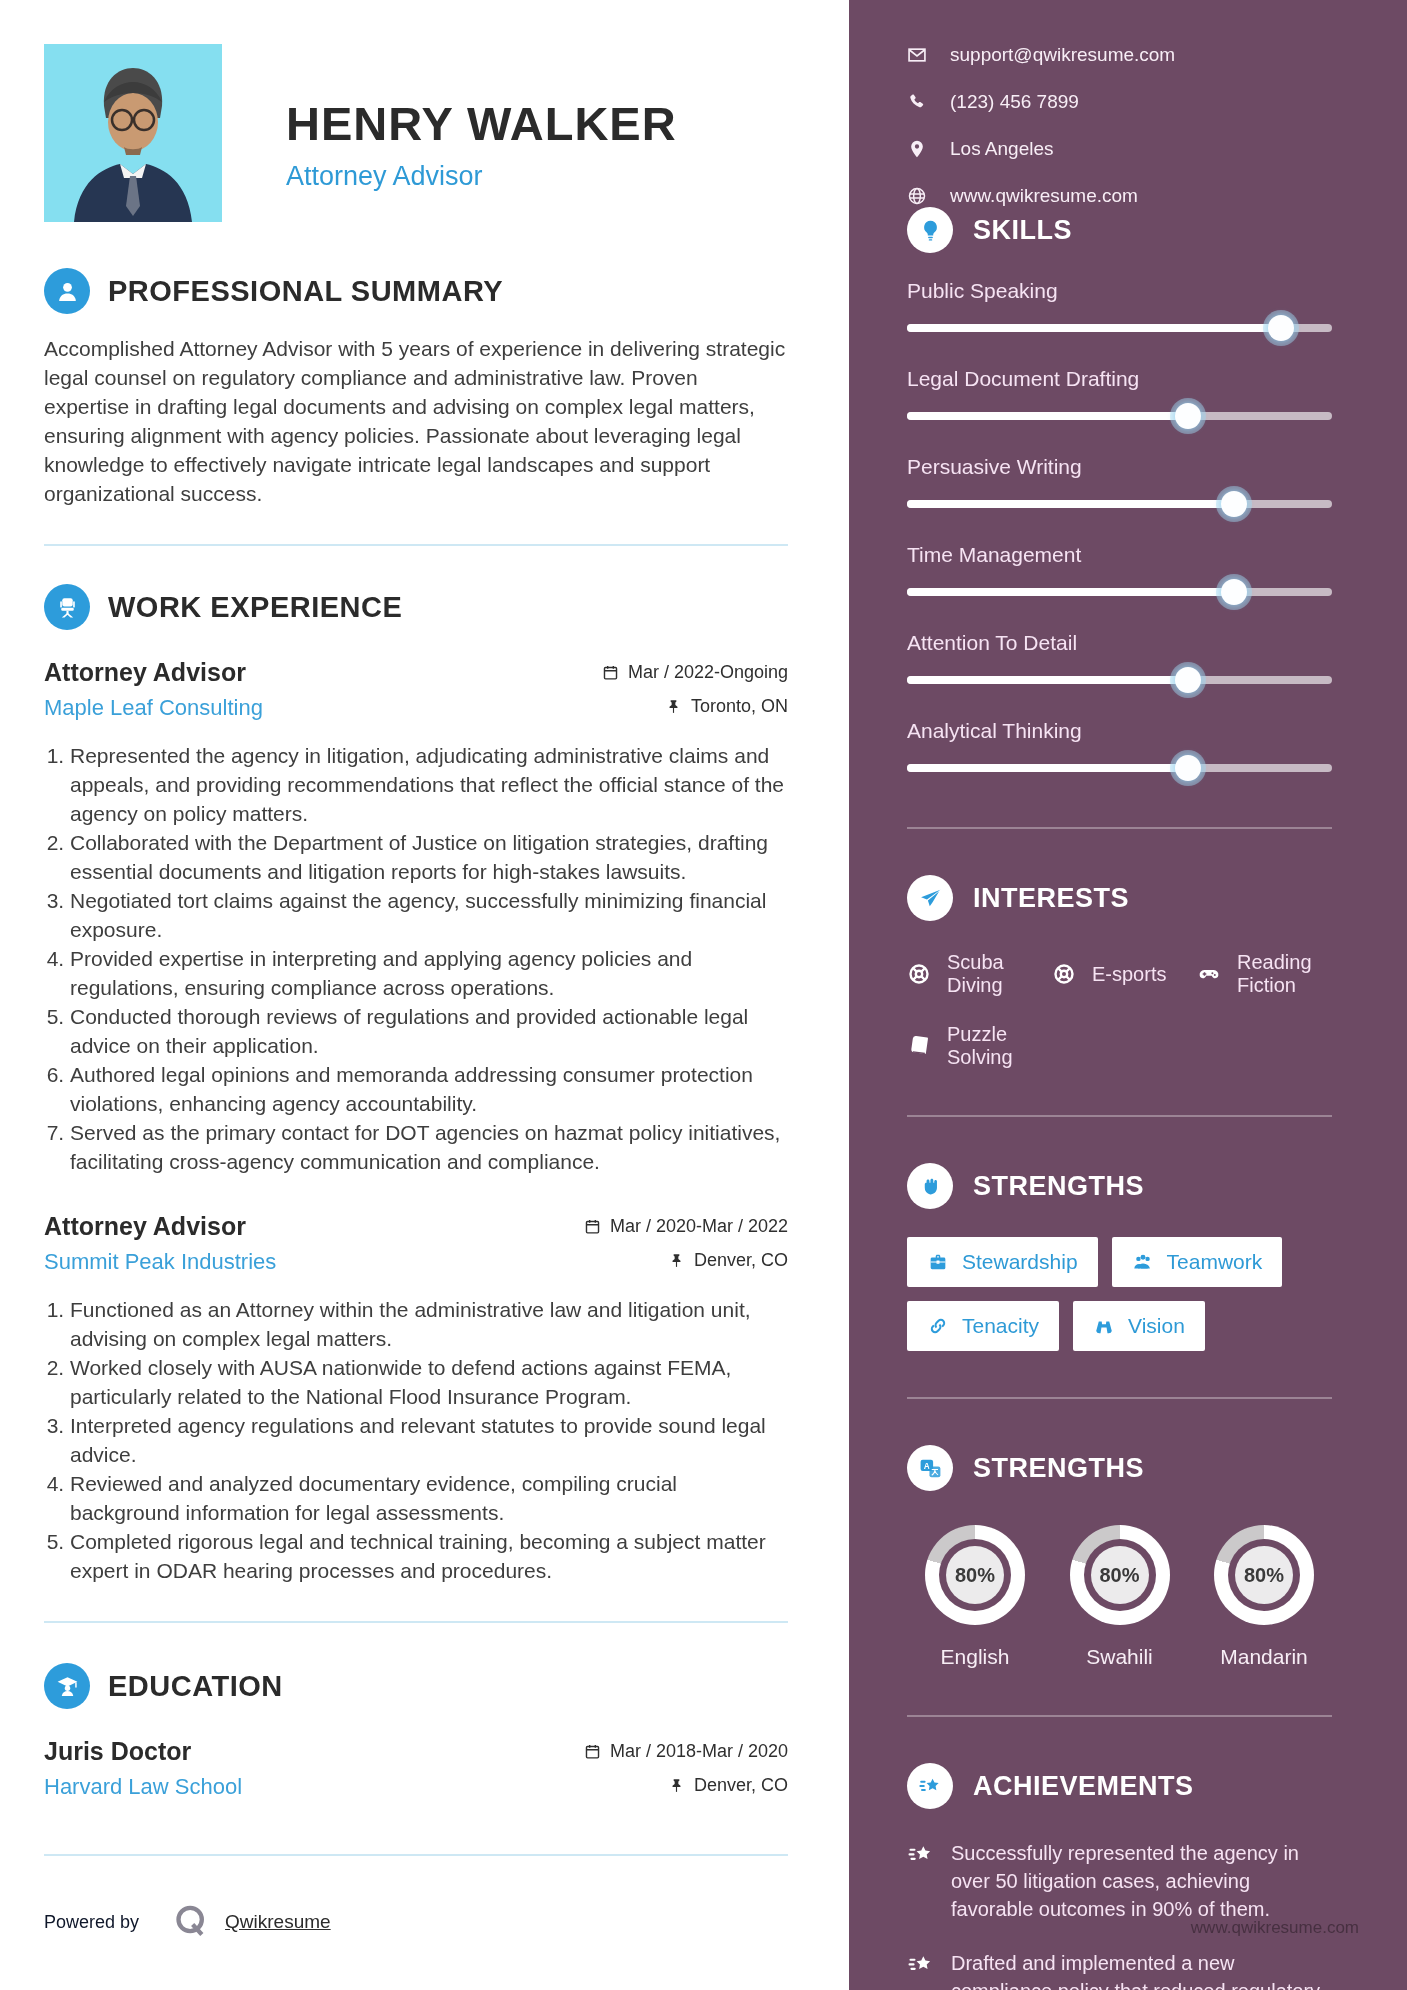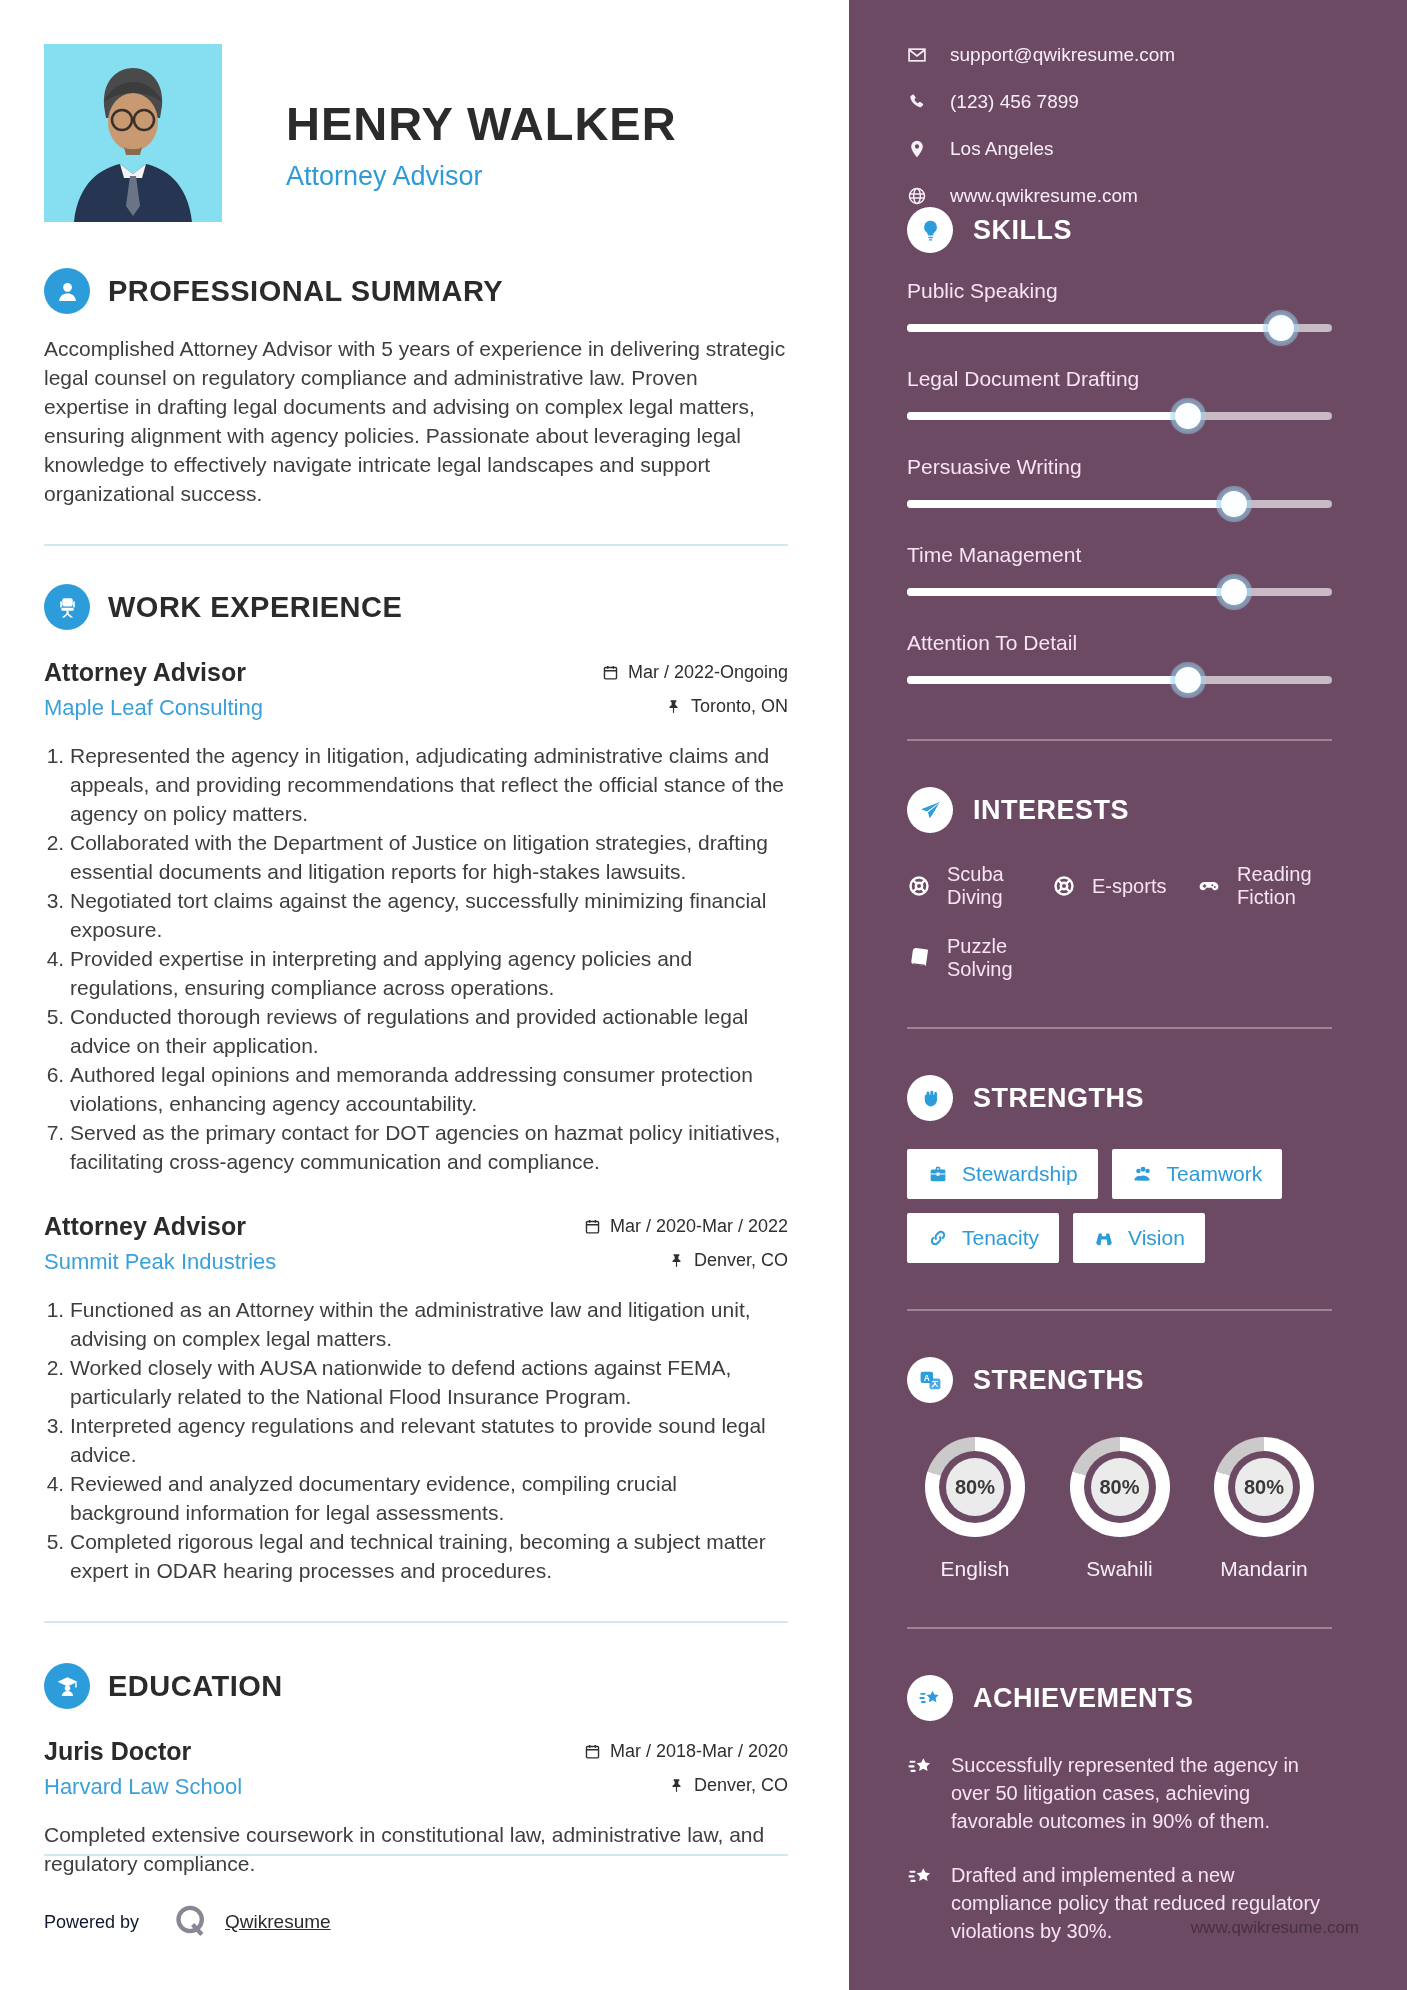--- a/index.html
+++ b/index.html
@@ -239,21 +239,20 @@
         <div class="job-sub">
           <span class="company">Harvard Law School</span>
           <span class="job-meta">
             <svg viewBox="0 0 24 24" fill="currentColor">
                 <path d="M8 3h8v2.2l-1.4 1V10l3 2.3V14H6.4v-1.7L9.4 10V6.2L8 5.2z"></path>
                 <rect x="11.2" y="14" width="1.6" height="7"></rect>
               </svg>
             <span>Denver, CO</span>
           </span>
         </div>
-        <p class="body-text">Completed extensive coursework in constitutional law, administrative law, and regulatory compliance.</p>
       </div>
     </div>
 
     <div class="left-footer">
       <div class="divider"></div>
       <div class="powered-row">
         <span class="powered-label">Powered by</span>
         <svg class="q-logo" viewBox="0 0 24 24" fill="none" stroke="currentColor" stroke-width="2.6">
             <circle cx="11.5" cy="10.5" r="7"></circle>
             <path d="M13 13.5l5.5 6"></path>
@@ -340,20 +339,28 @@
           </div>
       </div>
       <div class="skill">
         <div class="skill-label">Attention To Detail</div>
         <div class="slider">
             <div class="track"></div>
             <div class="fill" style="width: 66%;"></div>
             <div class="thumb" style="left: calc(66% - 13px);"></div>
           </div>
       </div>
+      <div class="skill">
+        <div class="skill-label">Analytical Thinking</div>
+        <div class="slider">
+            <div class="track"></div>
+            <div class="fill" style="width: 66%;"></div>
+            <div class="thumb" style="left: calc(66% - 13px);"></div>
+          </div>
+      </div>
     </div>
 
     <div class="side-divider"></div>
 
     <div>
       <div class="side-section-head">
         <span class="icon-circle-white">
           <svg viewBox="0 0 24 24" fill="currentColor">
               <path d="M21.5 3.5L3 10.8l5.6 2.2zM9.5 13.8l1.8 5.7 2.7-3.9 6.3-10.5z"></path>
             </svg>

